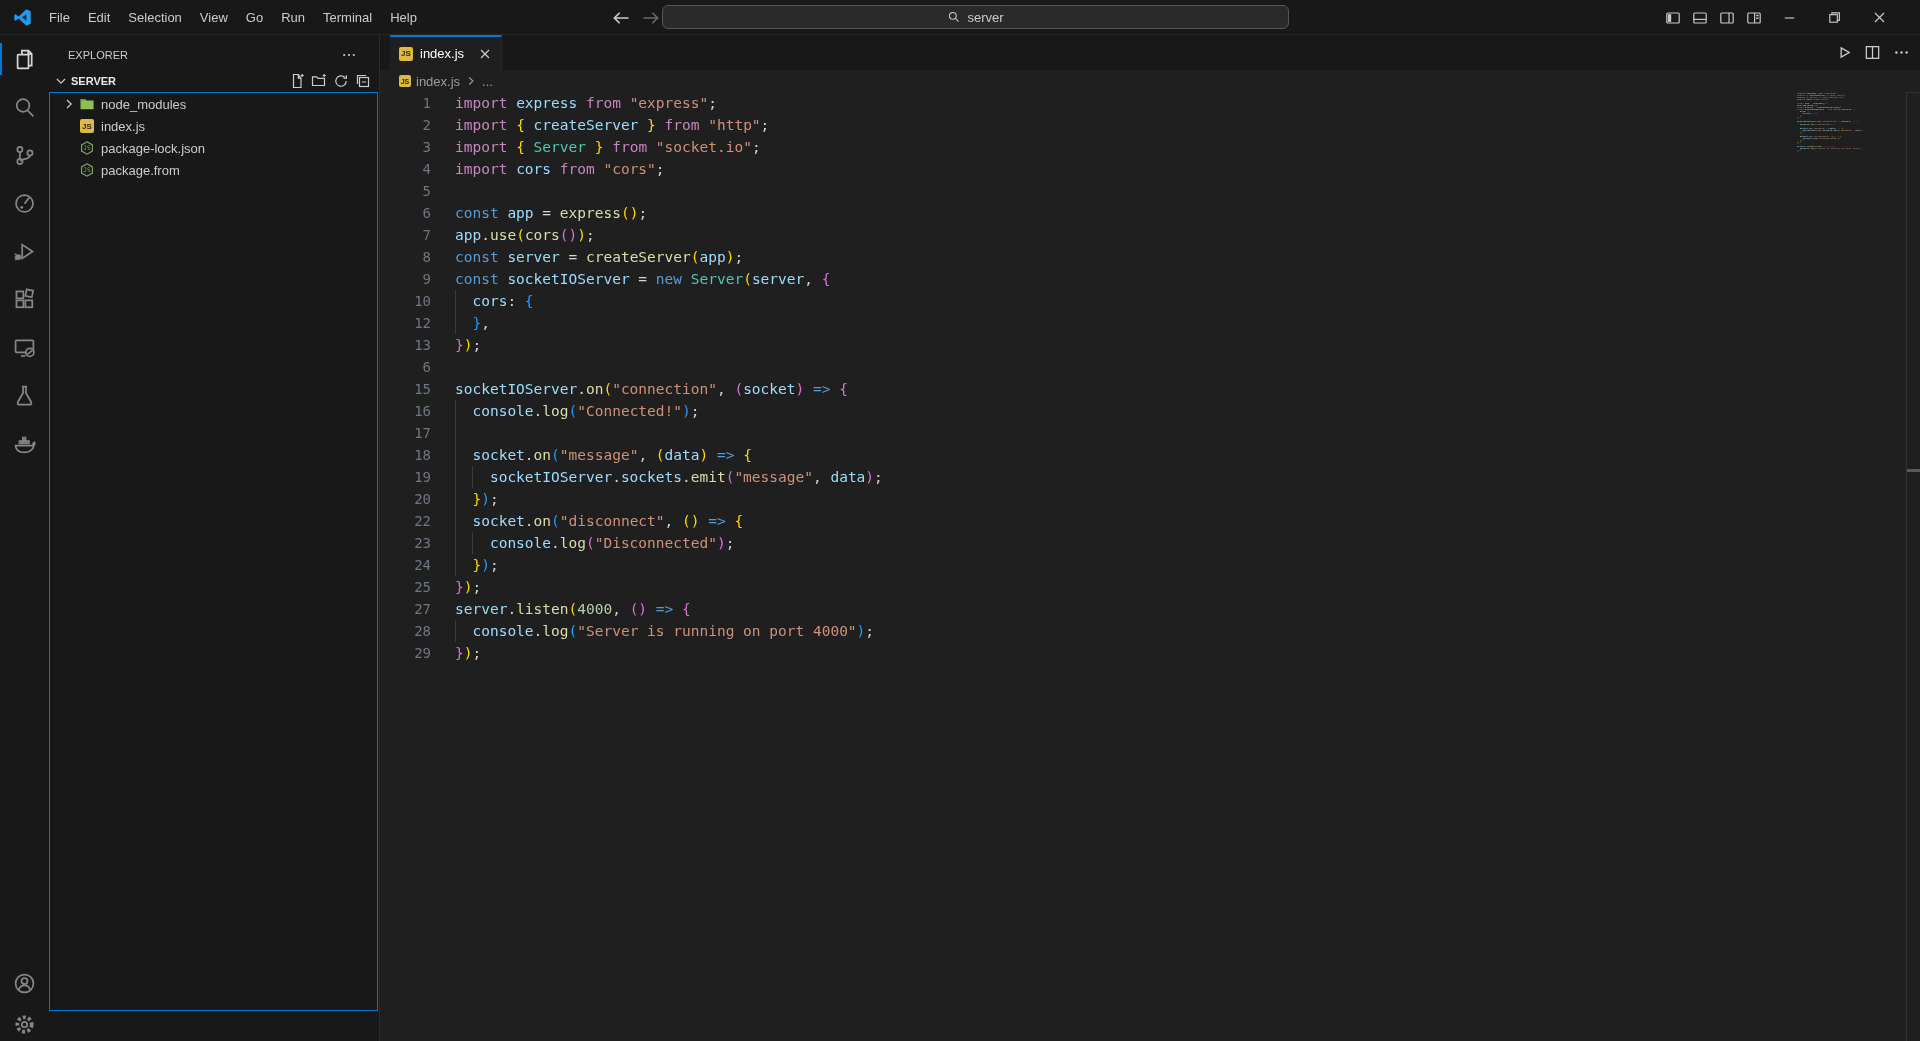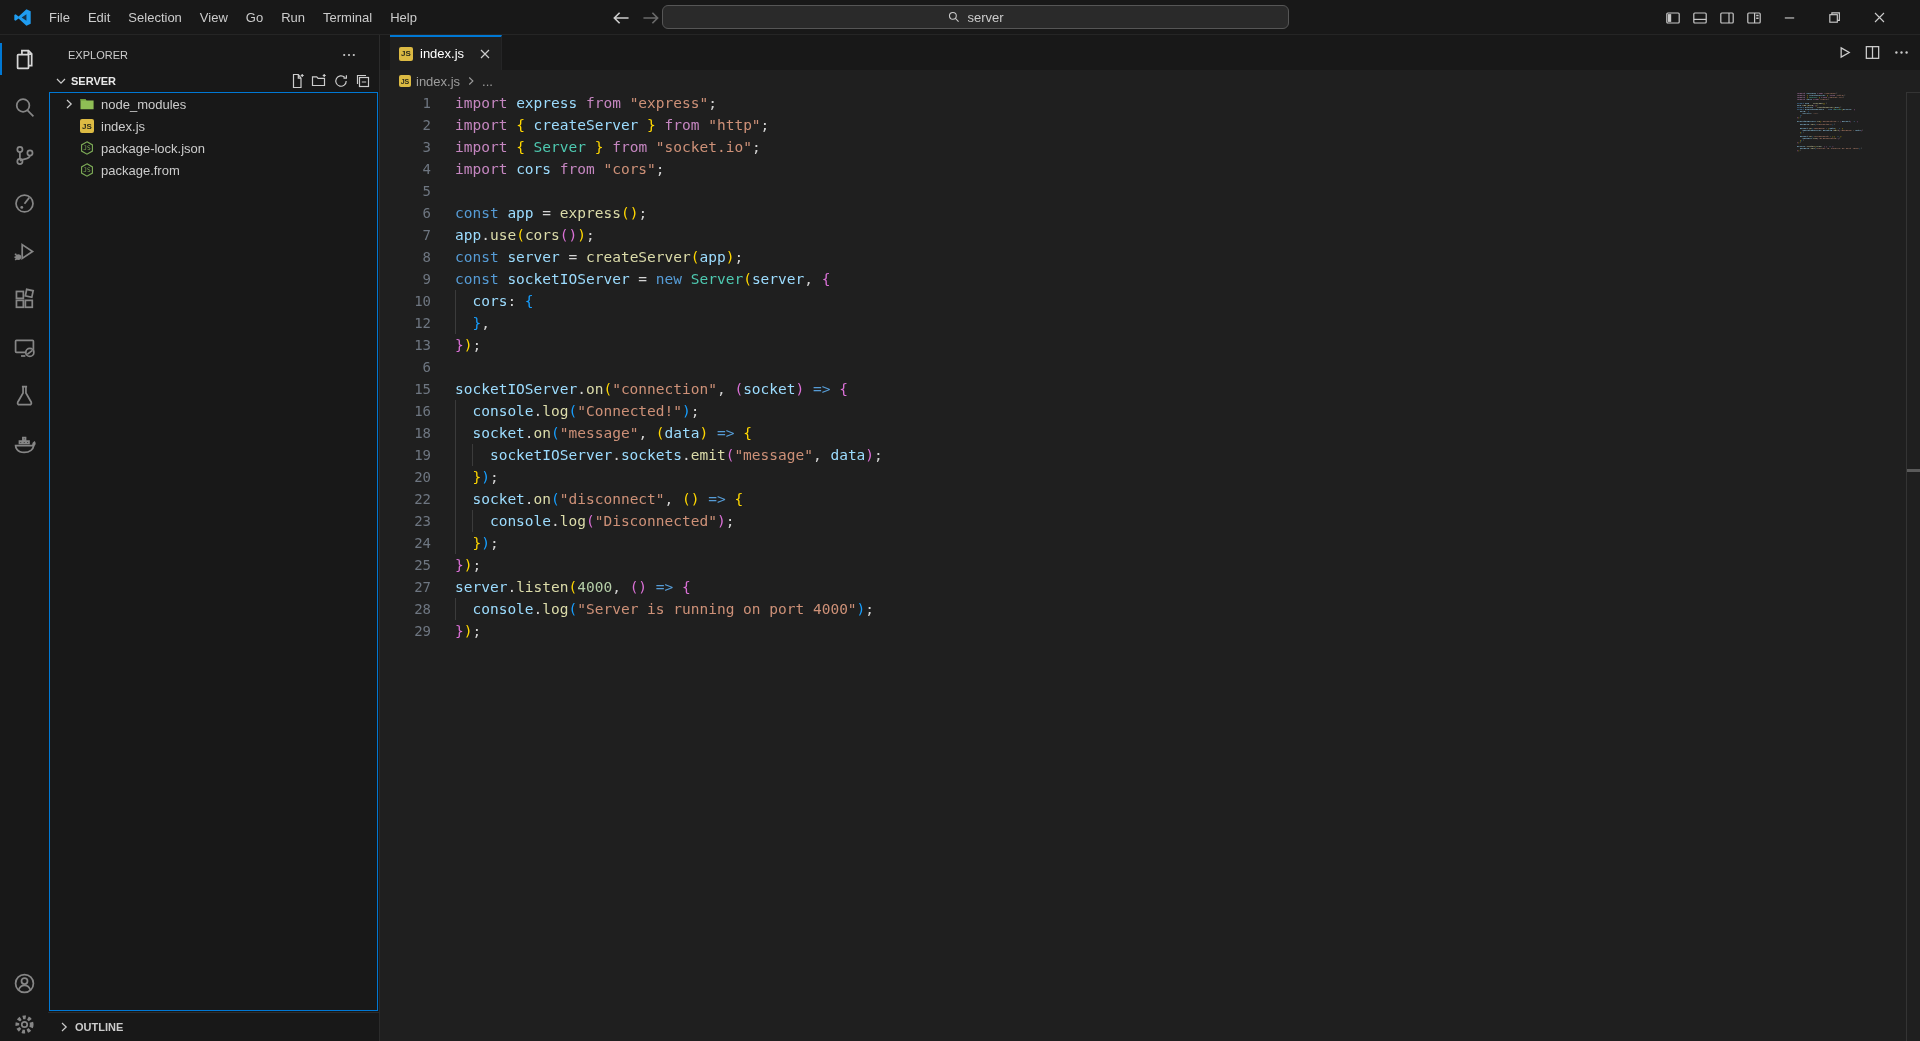--- a/index.html
+++ b/index.html
@@ -370,28 +370,20 @@
           <span class="twisty ico"></span>
           <span class="ficon ico">
             <svg viewBox="0 0 16 16">
               <path d="M8 1.8l5.4 3.1v6.2L8 14.2l-5.4-3.1V4.9z" fill="none" stroke="#7FAE58" stroke-width="1.1"></path>
               <text x="8" y="10.4" font-size="6.2" fill="#7FAE58" text-anchor="middle" font-family="DejaVu Sans Mono,monospace">JS</text>
             </svg>
           </span>
           <span>package.from</span>
         </div>
       </div>
-    <div class="outline-row">
-      <span class="twisty ico">
-          <svg viewBox="0 0 16 16" fill="none" stroke="currentColor" stroke-width="1.2">
-            <path d="M6 4l4.2 4L6 12"></path>
-          </svg>
-        </span>
-      <span class="outline-label">OUTLINE</span>
-    </div>
   </div>
 
   <div class="tabbar">
     <div class="tab">
       <span class="ico">
           <span class="jsicon">JS</span>
         </span>
       <span>index.js</span>
       <span class="close ico">
           <svg viewBox="0 0 16 16" fill="none" stroke="currentColor" stroke-width="1.2">
@@ -488,20 +480,24 @@
       </div>
       <div class="code-line">
         <span class="ln">15</span>
         <span class="lc"><span style="color: rgb(156, 220, 254);">socketIOServer</span><span style="color: rgb(212, 212, 212);">.</span><span style="color: rgb(220, 220, 170);">on</span><span style="color: rgb(255, 215, 0);">(</span><span style="color: rgb(206, 145, 120);">"connection"</span><span style="color: rgb(212, 212, 212);">, </span><span style="color: rgb(218, 112, 214);">(</span><span style="color: rgb(156, 220, 254);">socket</span><span style="color: rgb(218, 112, 214);">)</span><span style="color: rgb(212, 212, 212);"> </span><span style="color: rgb(86, 156, 214);">=&gt;</span><span style="color: rgb(212, 212, 212);"> </span><span style="color: rgb(218, 112, 214);">{</span></span>
       </div>
       <div class="code-line">
         <span class="ln">16</span>
         <span class="lc"><span class="guide" style="left: 0px;"></span><span style="color: rgb(212, 212, 212);">  </span><span style="color: rgb(156, 220, 254);">console</span><span style="color: rgb(212, 212, 212);">.</span><span style="color: rgb(220, 220, 170);">log</span><span style="color: rgb(23, 159, 255);">(</span><span style="color: rgb(206, 145, 120);">"Connected!"</span><span style="color: rgb(23, 159, 255);">)</span><span style="color: rgb(212, 212, 212);">;</span></span>
       </div>
       <div class="code-line">
+        <span class="ln">17</span>
+        <span class="lc"><span class="guide" style="left: 0px;"></span></span>
+      </div>
+      <div class="code-line">
         <span class="ln">18</span>
         <span class="lc"><span class="guide" style="left: 0px;"></span><span style="color: rgb(212, 212, 212);">  </span><span style="color: rgb(156, 220, 254);">socket</span><span style="color: rgb(212, 212, 212);">.</span><span style="color: rgb(220, 220, 170);">on</span><span style="color: rgb(23, 159, 255);">(</span><span style="color: rgb(206, 145, 120);">"message"</span><span style="color: rgb(212, 212, 212);">, </span><span style="color: rgb(255, 215, 0);">(</span><span style="color: rgb(156, 220, 254);">data</span><span style="color: rgb(255, 215, 0);">)</span><span style="color: rgb(212, 212, 212);"> </span><span style="color: rgb(86, 156, 214);">=&gt;</span><span style="color: rgb(212, 212, 212);"> </span><span style="color: rgb(255, 215, 0);">{</span></span>
       </div>
       <div class="code-line">
         <span class="ln">19</span>
         <span class="lc"><span class="guide" style="left: 0px;"></span><span class="guide" style="left: 17.46px;"></span><span style="color: rgb(212, 212, 212);">    </span><span style="color: rgb(156, 220, 254);">socketIOServer</span><span style="color: rgb(212, 212, 212);">.</span><span style="color: rgb(156, 220, 254);">sockets</span><span style="color: rgb(212, 212, 212);">.</span><span style="color: rgb(220, 220, 170);">emit</span><span style="color: rgb(218, 112, 214);">(</span><span style="color: rgb(206, 145, 120);">"message"</span><span style="color: rgb(212, 212, 212);">, </span><span style="color: rgb(156, 220, 254);">data</span><span style="color: rgb(218, 112, 214);">)</span><span style="color: rgb(212, 212, 212);">;</span></span>
       </div>
       <div class="code-line">
         <span class="ln">20</span>
         <span class="lc"><span class="guide" style="left: 0px;"></span><span style="color: rgb(212, 212, 212);">  </span><span style="color: rgb(255, 215, 0);">}</span><span style="color: rgb(23, 159, 255);">)</span><span style="color: rgb(212, 212, 212);">;</span></span>

